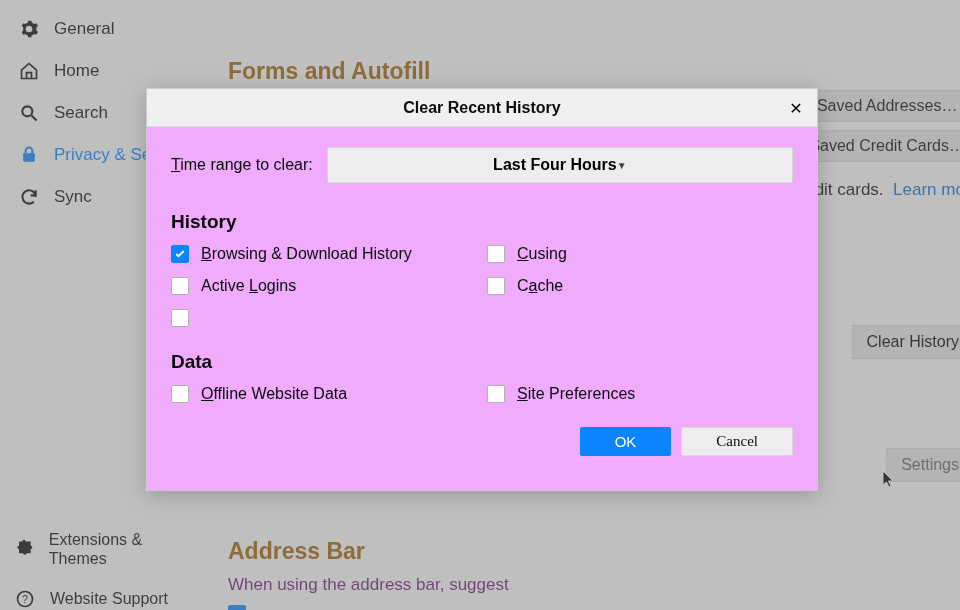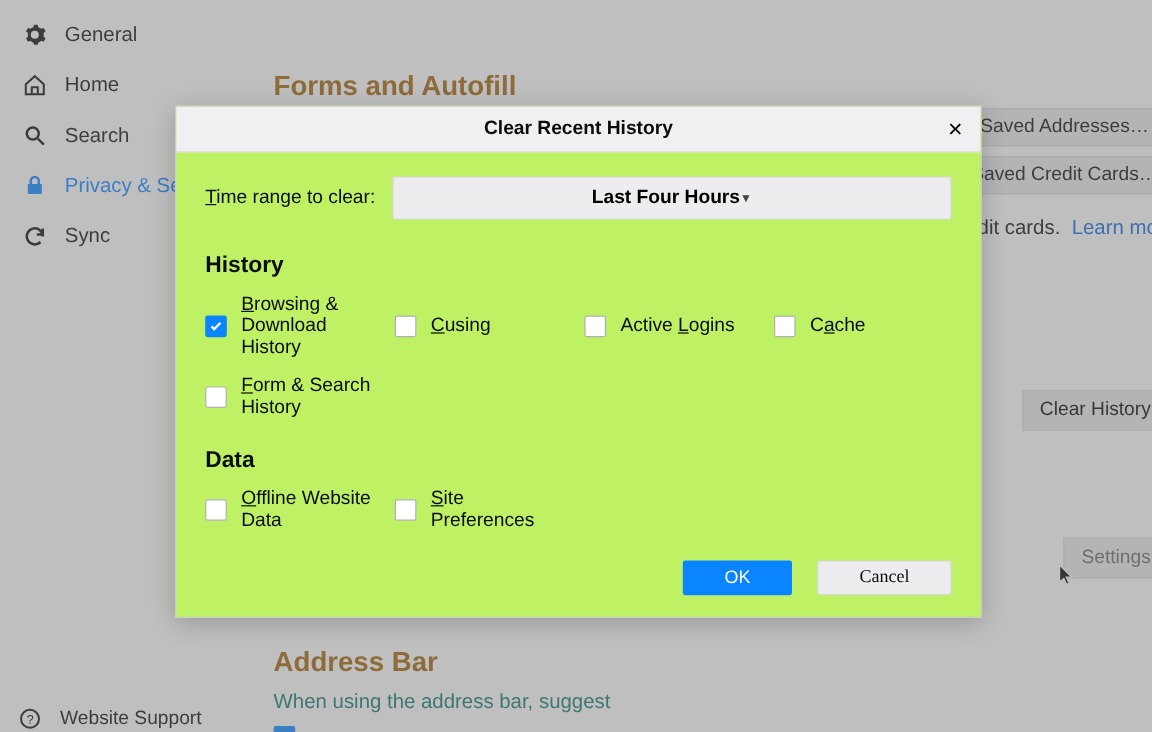--- a/index.html
+++ b/index.html
@@ -11,57 +11,57 @@
 .side-item { display: flex; align-items: center; gap: 14px; padding: 10px 14px; cursor: pointer; color: #0c0c0d; font-size: 17px; }
 .side-item.active { color: #0a84ff; }
 .side-item .icn { width: 22px; height: 22px; display: flex; align-items: center; justify-content: center; }
 .side-item .label { line-height: 1.2; }
 .side-foot { position: absolute; bottom: -10px; left: 0; width: 210px; }
 .side-foot .side-item { font-size: 16px; }
 
 .main { flex: 1; padding: 40px 0 0 0; position: relative; }
 .section-title { font-size: 23px; font-weight: 600; margin: 18px 0 10px 0; color: #a16207; }
 .main-content { padding-left: 18px; }
-.body-text { font-size: 17px; color: #0f766e; }
+.body-text { font-size: 17px; color: #701a75; }
 
 .right-buttons { position: absolute; right: -20px; top: 90px; display: flex; flex-direction: column; gap: 8px; }
 .right-btn { background: #e6e6e8; border: 1px solid #d7d7d9; padding: 6px 14px; font-size: 16px; color: #0c0c0d; white-space: nowrap; }
 .link-more { color: #0a6cd6; position: absolute; right: -20px; top: 180px; font-size: 17px; }
 .clear-hist-btn { position: absolute; right: -30px; top: 325px; background: #e6e6e8; border: 1px solid #d7d7d9; padding: 7px 14px; font-size: 16px; }
 .settings-btn { position: absolute; right: -30px; top: 448px; background: #e6e6e8; border: 1px solid #d7d7d9; padding: 7px 14px; font-size: 16px; color: #676769; }
 
 .address-sec { position: absolute; top: 520px; left: 18px; }
 .addr-line { display: flex; align-items: center; gap: 10px; margin-top: 10px; }
 
 .overlay { position: absolute; inset: 0; background: rgba(120,120,122,0.45); z-index: 10; }
 
-.dialog { position: absolute; left: 146px; top: 88px; width: 672px; background: #bef264; border: 1px solid #ccc; box-shadow: 0 4px 20px rgba(0,0,0,0.2); z-index: 20; }
+.dialog { position: absolute; left: 146px; top: 88px; width: 672px; background: #f0abfc; border: 1px solid #ccc; box-shadow: 0 4px 20px rgba(0,0,0,0.2); z-index: 20; }
 .dlg-header { background: #f0f0f2; border-bottom: 1px solid #ddd; height: 38px; display: flex; align-items: center; justify-content: center; position: relative; }
 .dlg-title { font-size: 16px; font-weight: 600; color: #0c0c0d; }
 .dlg-close { position: absolute; right: 10px; top: 8px; width: 22px; height: 22px; display: flex; align-items: center; justify-content: center; cursor: pointer; font-size: 16px; }
-.dlg-body { padding: 20px 24px 18px 24px; }
+.dlg-body { padding: 20px 24px 34px 24px; }
 
 .time-row { display: flex; align-items: center; gap: 14px; margin-bottom: 28px; }
 .time-label { font-size: 16px; color: #0c0c0d; }
 .time-label .u { text-decoration: underline; }
 .time-select { flex: 1; background: #ededf0; border: 1px solid #d8d8db; border-radius: 2px; padding: 8px 12px; font-size: 16px; display: flex; justify-content: center; align-items: center; cursor: pointer; font-weight: bold; }
 .time-select .caret { font-size: 10px; color: #444; }
 
 .group-title { font-size: 19px; font-weight: 700; color: #0c0c0d; margin-bottom: 12px; }
 
-.check-grid { display: grid; grid-template-columns: 1fr 1fr 1fr 1fr; row-gap: 14px; column-gap: 10px; margin-bottom: 24px; }
+.check-grid { display: grid; grid-template-columns: 1fr 1fr; row-gap: 14px; column-gap: 10px; margin-bottom: 24px; }
 .check-row { display: flex; align-items: center; gap: 12px; }
 .checkbox { width: 18px; height: 18px; border: 1.5px solid #b1b1b3; border-radius: 2px; background: #fff; flex-shrink: 0; display: flex; align-items: center; justify-content: center; }
 .checkbox.checked { background: #0a84ff; border-color: #0a84ff; }
 .checkbox.checked svg { display: block; }
 .checkbox svg { display: none; width: 12px; height: 12px; }
 .check-label { font-size: 16px; color: #0c0c0d; }
 .check-label .u { text-decoration: underline; }
 
-.btn-row { display: flex; justify-content: flex-end; gap: 21px; margin-top: 8px; }
+.btn-row { display: flex; justify-content: flex-end; gap: 10px; margin-top: 8px; }
 .btn { padding: 5px 34px; font-size: 15px; border-radius: 2px; cursor: pointer; }
 .btn-ok { background: #0a84ff; color: #fff; border: 1px solid #0a84ff; }
 .btn-cancel { background: #ededf0; color: #0c0c0d; border: 1px solid #d8d8db; font-family: Liberation Serif, serif; }
 
 .cursor-img { position: absolute; left: 882px; top: 470px; z-index: 5; pointer-events: none; }
 
 svg.icn-svg { width: 20px; height: 20px; }
 </style>
 </head>
 <body>
@@ -106,20 +106,28 @@
     <div class="side-item">
       <span class="icn">
         <svg class="icn-svg" viewBox="0 0 24 24">
             <path fill="none" stroke="#0c0c0d" stroke-width="2.5" d="M20 12a8 8 0 10-2.3 5.6M20 4v6h-6"></path>
           </svg>
       </span>
       <span class="label">Sync</span>
     </div>
 
     <div class="side-foot">
+      <div class="side-item">
+        <span class="icn">
+          <svg class="icn-svg" viewBox="0 0 24 24">
+              <path fill="#0c0c0d" d="M14 3a2 2 0 00-4 0H6v5a2 2 0 000 4v5h5a2 2 0 004 0h5v-5a2 2 0 000-4V3h-6z"></path>
+            </svg>
+        </span>
+        <span class="label">Extensions &amp; Themes</span>
+      </div>
       <div class="side-item">
         <span class="icn">
           <svg class="icn-svg" viewBox="0 0 24 24">
               <circle cx="12" cy="12" r="9" fill="none" stroke="#0c0c0d" stroke-width="2"></circle>
               <text x="12" y="17" text-anchor="middle" font-size="13" fill="#0c0c0d">?</text>
             </svg>
         </span>
         <span class="label">Website Support</span>
       </div>
     </div>
@@ -189,21 +197,20 @@
       <div class="check-row">
         <span class="checkbox"></span>
         <span class="check-label"><span>Active </span><span class="u">L</span><span>ogins</span></span>
       </div>
       <div class="check-row">
         <span class="checkbox"></span>
         <span class="check-label"><span>C</span><span class="u">a</span><span>che</span></span>
       </div>
       <div class="check-row">
         <span class="checkbox"></span>
-        <span class="check-label"><span class="u">F</span><span>orm &amp; Search History</span></span>
       </div>
     </div>
 
     <div class="group-title">Data</div>
     <div class="check-grid">
       <div class="check-row">
         <span class="checkbox"></span>
         <span class="check-label"><span class="u">O</span><span>ffline Website Data</span></span>
       </div>
       <div class="check-row">

